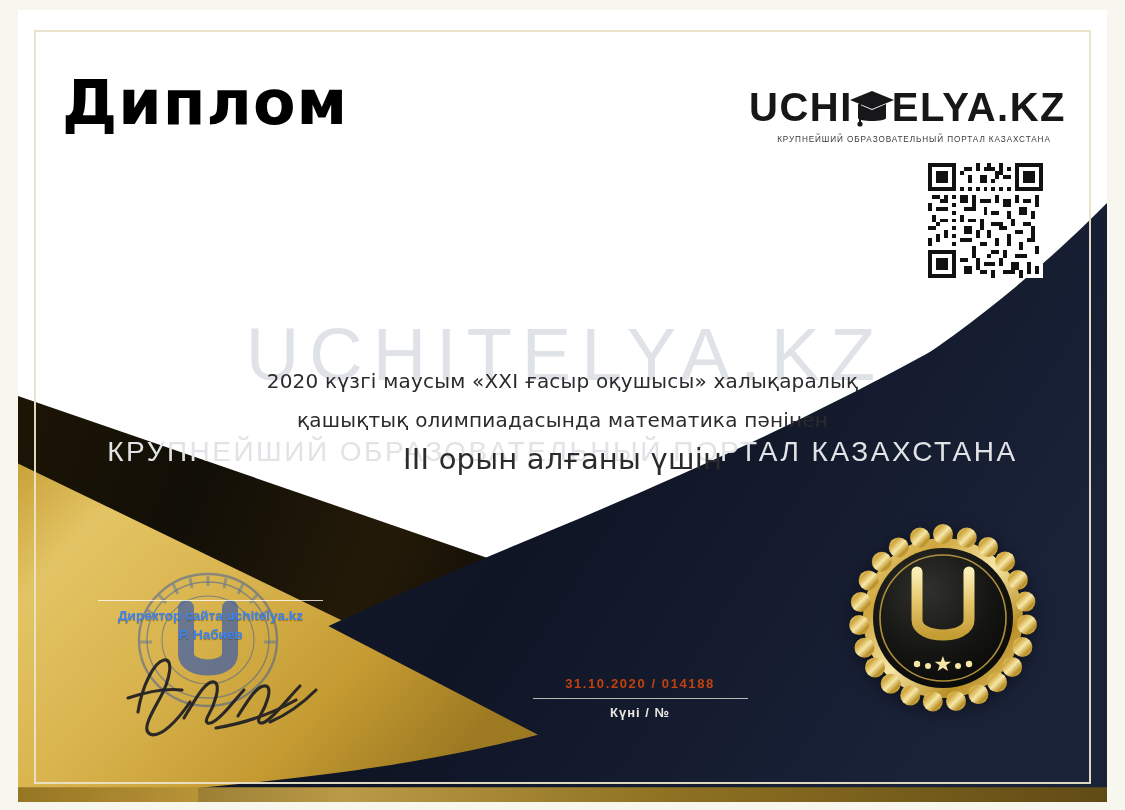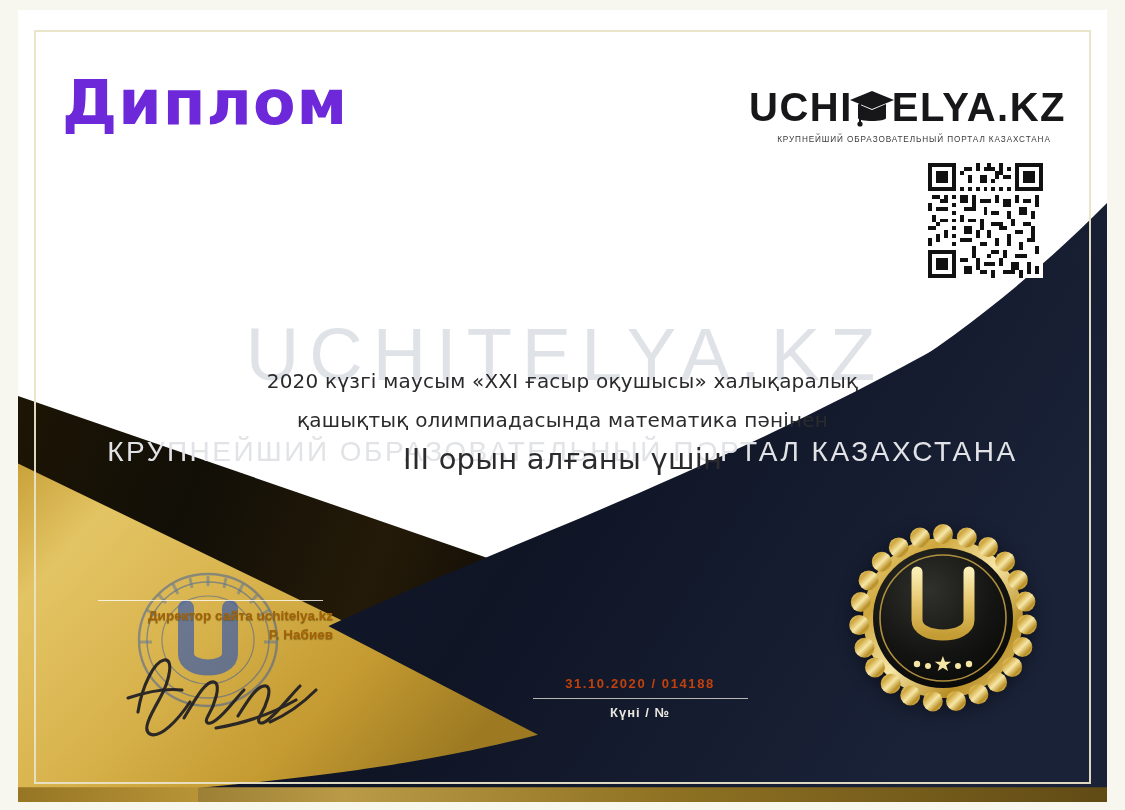--- a/index.html
+++ b/index.html
@@ -71,21 +71,21 @@
     white-space:nowrap;
   }
 
   
   .title{
     position:absolute;
     left:62px; top:66px;
     font-family:"DejaVu Sans", sans-serif;
     font-size:62px;
     font-weight:600;
-    color:#6d28d9;
+    color:#000000;
     letter-spacing:1px;
     z-index:5;
     text-align:right;
   }
 
   .logo-block{
     position:absolute;
     right:46px; top:86px;
     width:330px;
     text-align:center;
@@ -168,25 +168,24 @@
   }
   .sig-rule{
     width:225px; height:1px;
     background:rgba(255,255,255,.78);
     margin:0 auto 5px;
   }
   .sig-line{
     font-family:"Liberation Sans", sans-serif;
     font-size:13.5px;
     font-weight:700;
-    color:#a16207;
+    color:#3b82f6;
     line-height:19px;
     text-shadow:0 1px 1px rgba(90,70,10,.55);
     white-space:nowrap;
-    text-align:right;
   }
 
   
   .stamp{
     position:absolute;
     left:128px; top:568px;
     width:160px; height:150px;
     z-index:6;
     opacity:.85;
   }

